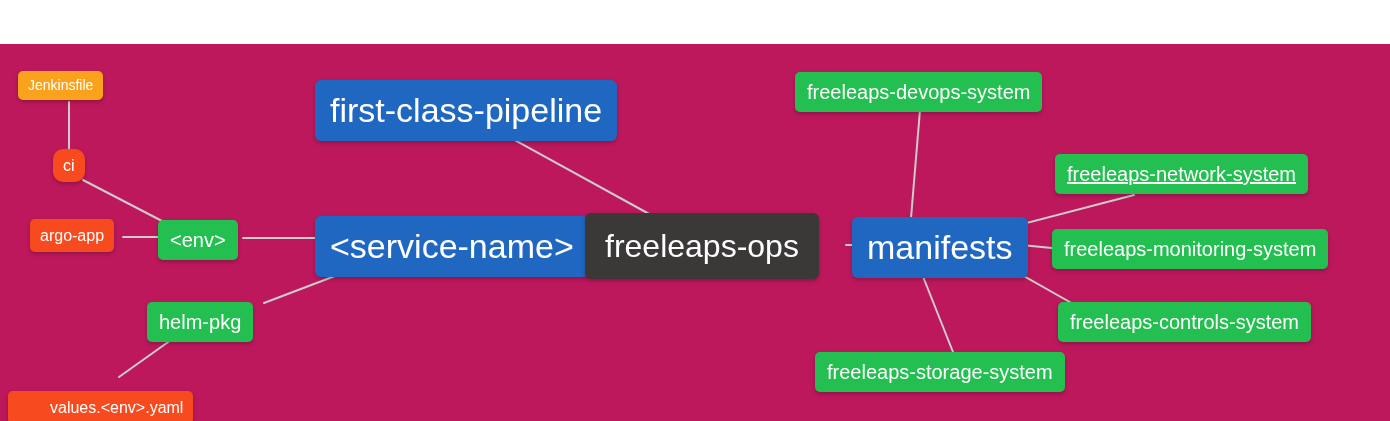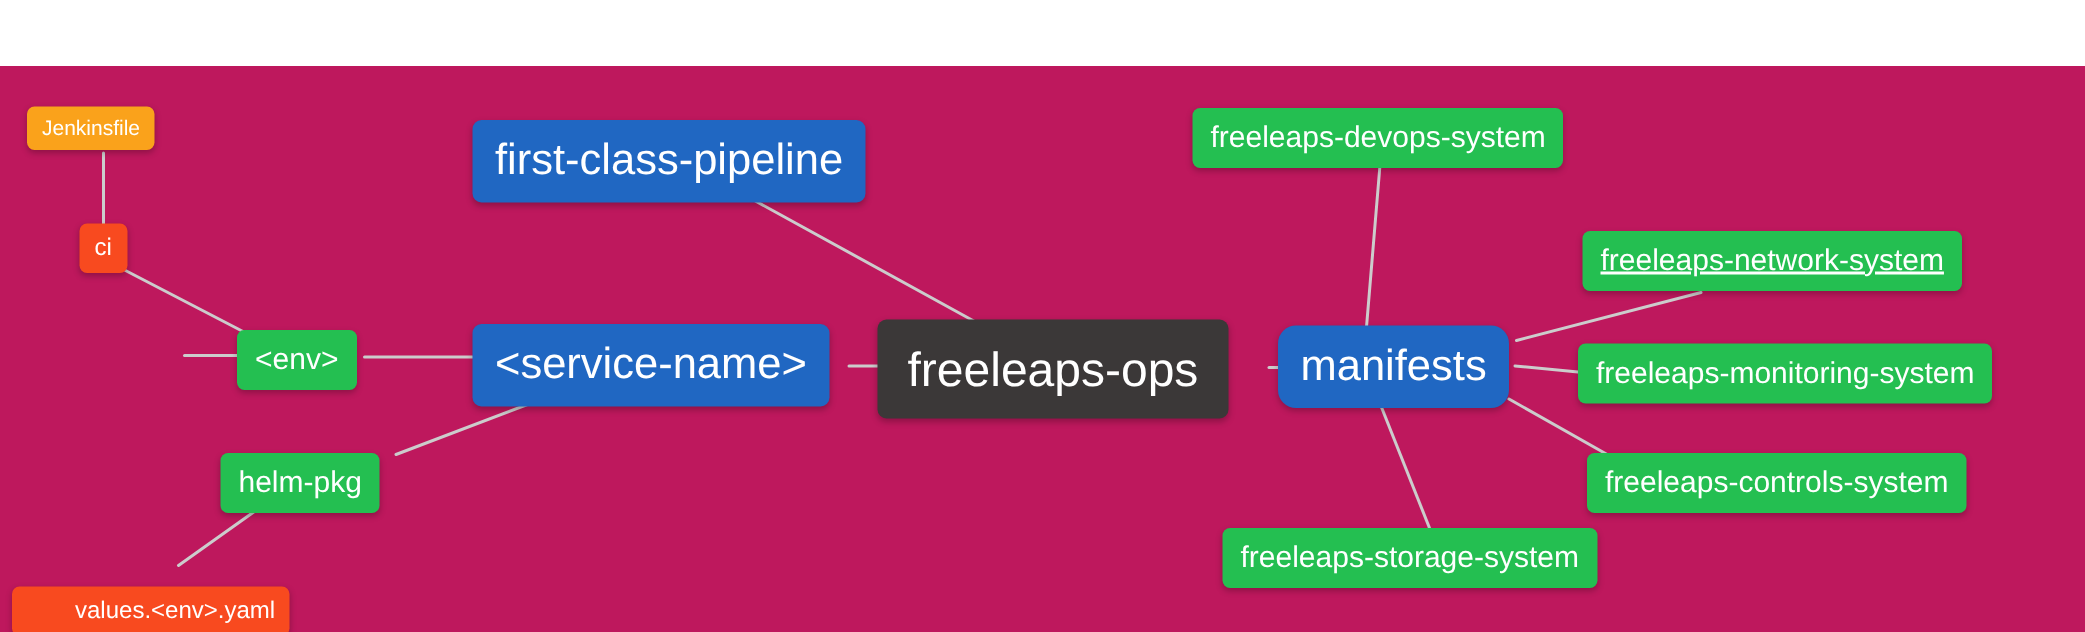--- a/index.html
+++ b/index.html
@@ -38,21 +38,21 @@
     user-select: none;
   }
   .lvl-root {
     background: #3B3838;
     font-size: 32px;
     padding: 14px 20px;
     border-radius: 6px;
   }
   .lvl-1 {
     background: #2067C2;
-    font-size: 29px;
+    font-size: 34px;
     padding: 10px 15px;
     border-radius: 6px;
   }
   .lvl-2 {
     background: #24BF51;
     font-size: 20px;
     padding: 8px 12px;
   }
   .lvl-3 {
     background: #F84A1F;
@@ -81,27 +81,28 @@
     <line x1="566" y1="200" x2="585" y2="200"></line>
     <line x1="846" y1="201" x2="853" y2="201"></line>
     <line x1="911" y1="174" x2="920" y2="66"></line>
     <line x1="1011" y1="183" x2="1134" y2="151"></line>
     <line x1="1010" y1="200" x2="1052" y2="204"></line>
     <line x1="1006" y1="222" x2="1075" y2="261"></line>
     <line x1="920" y1="225" x2="953" y2="308"></line>
   </svg>
 
   <div class="node lvl-4" style="left:18px;  top:27px;">Jenkinsfile</div>
-  <div class="node lvl-3" style="left:53px;  top:105px;">ci</div>
+  <div class="node lvl-3" style="left:53px;  top:105px;border-radius:10px;">ci</div>
+  <div class="node lvl-3" style="left:30px;  top:175px;">argo-app</div>
   <div class="node lvl-2" style="left:147px; top:258px;">helm-pkg</div>
   <div class="node lvl-2" style="left:158px; top:176px;">&lt;env&gt;</div>
   <div class="node lvl-3" style="left:8px;   top:347px;padding-left:42px;">values.&lt;env&gt;.yaml</div>
   <div class="node lvl-1" style="left:315px; top:36px;">first-class-pipeline</div>
   <div class="node lvl-1" style="left:315px; top:172px;">&lt;service-name&gt;</div>
   <div class="node lvl-root" style="left:585px; top:169px;">freeleaps-ops</div>
-  <div class="node lvl-1" style="left:852px; top:173px;border-radius:12px;">manifests</div>
+  <div class="node lvl-1" style="left:852px; top:173px;">manifests</div>
   <div class="node lvl-2" style="left:795px;  top:28px;">freeleaps-devops-system</div>
   <div class="node lvl-2" style="left:1055px; top:110px;text-decoration:underline;">freeleaps-network-system</div>
   <div class="node lvl-2" style="left:1052px; top:185px;text-align:right;">freeleaps-monitoring-system</div>
   <div class="node lvl-2" style="left:1058px; top:258px;">freeleaps-controls-system</div>
   <div class="node lvl-2" style="left:815px;  top:308px;">freeleaps-storage-system</div>
 
 </div>
 
 </body></html>

